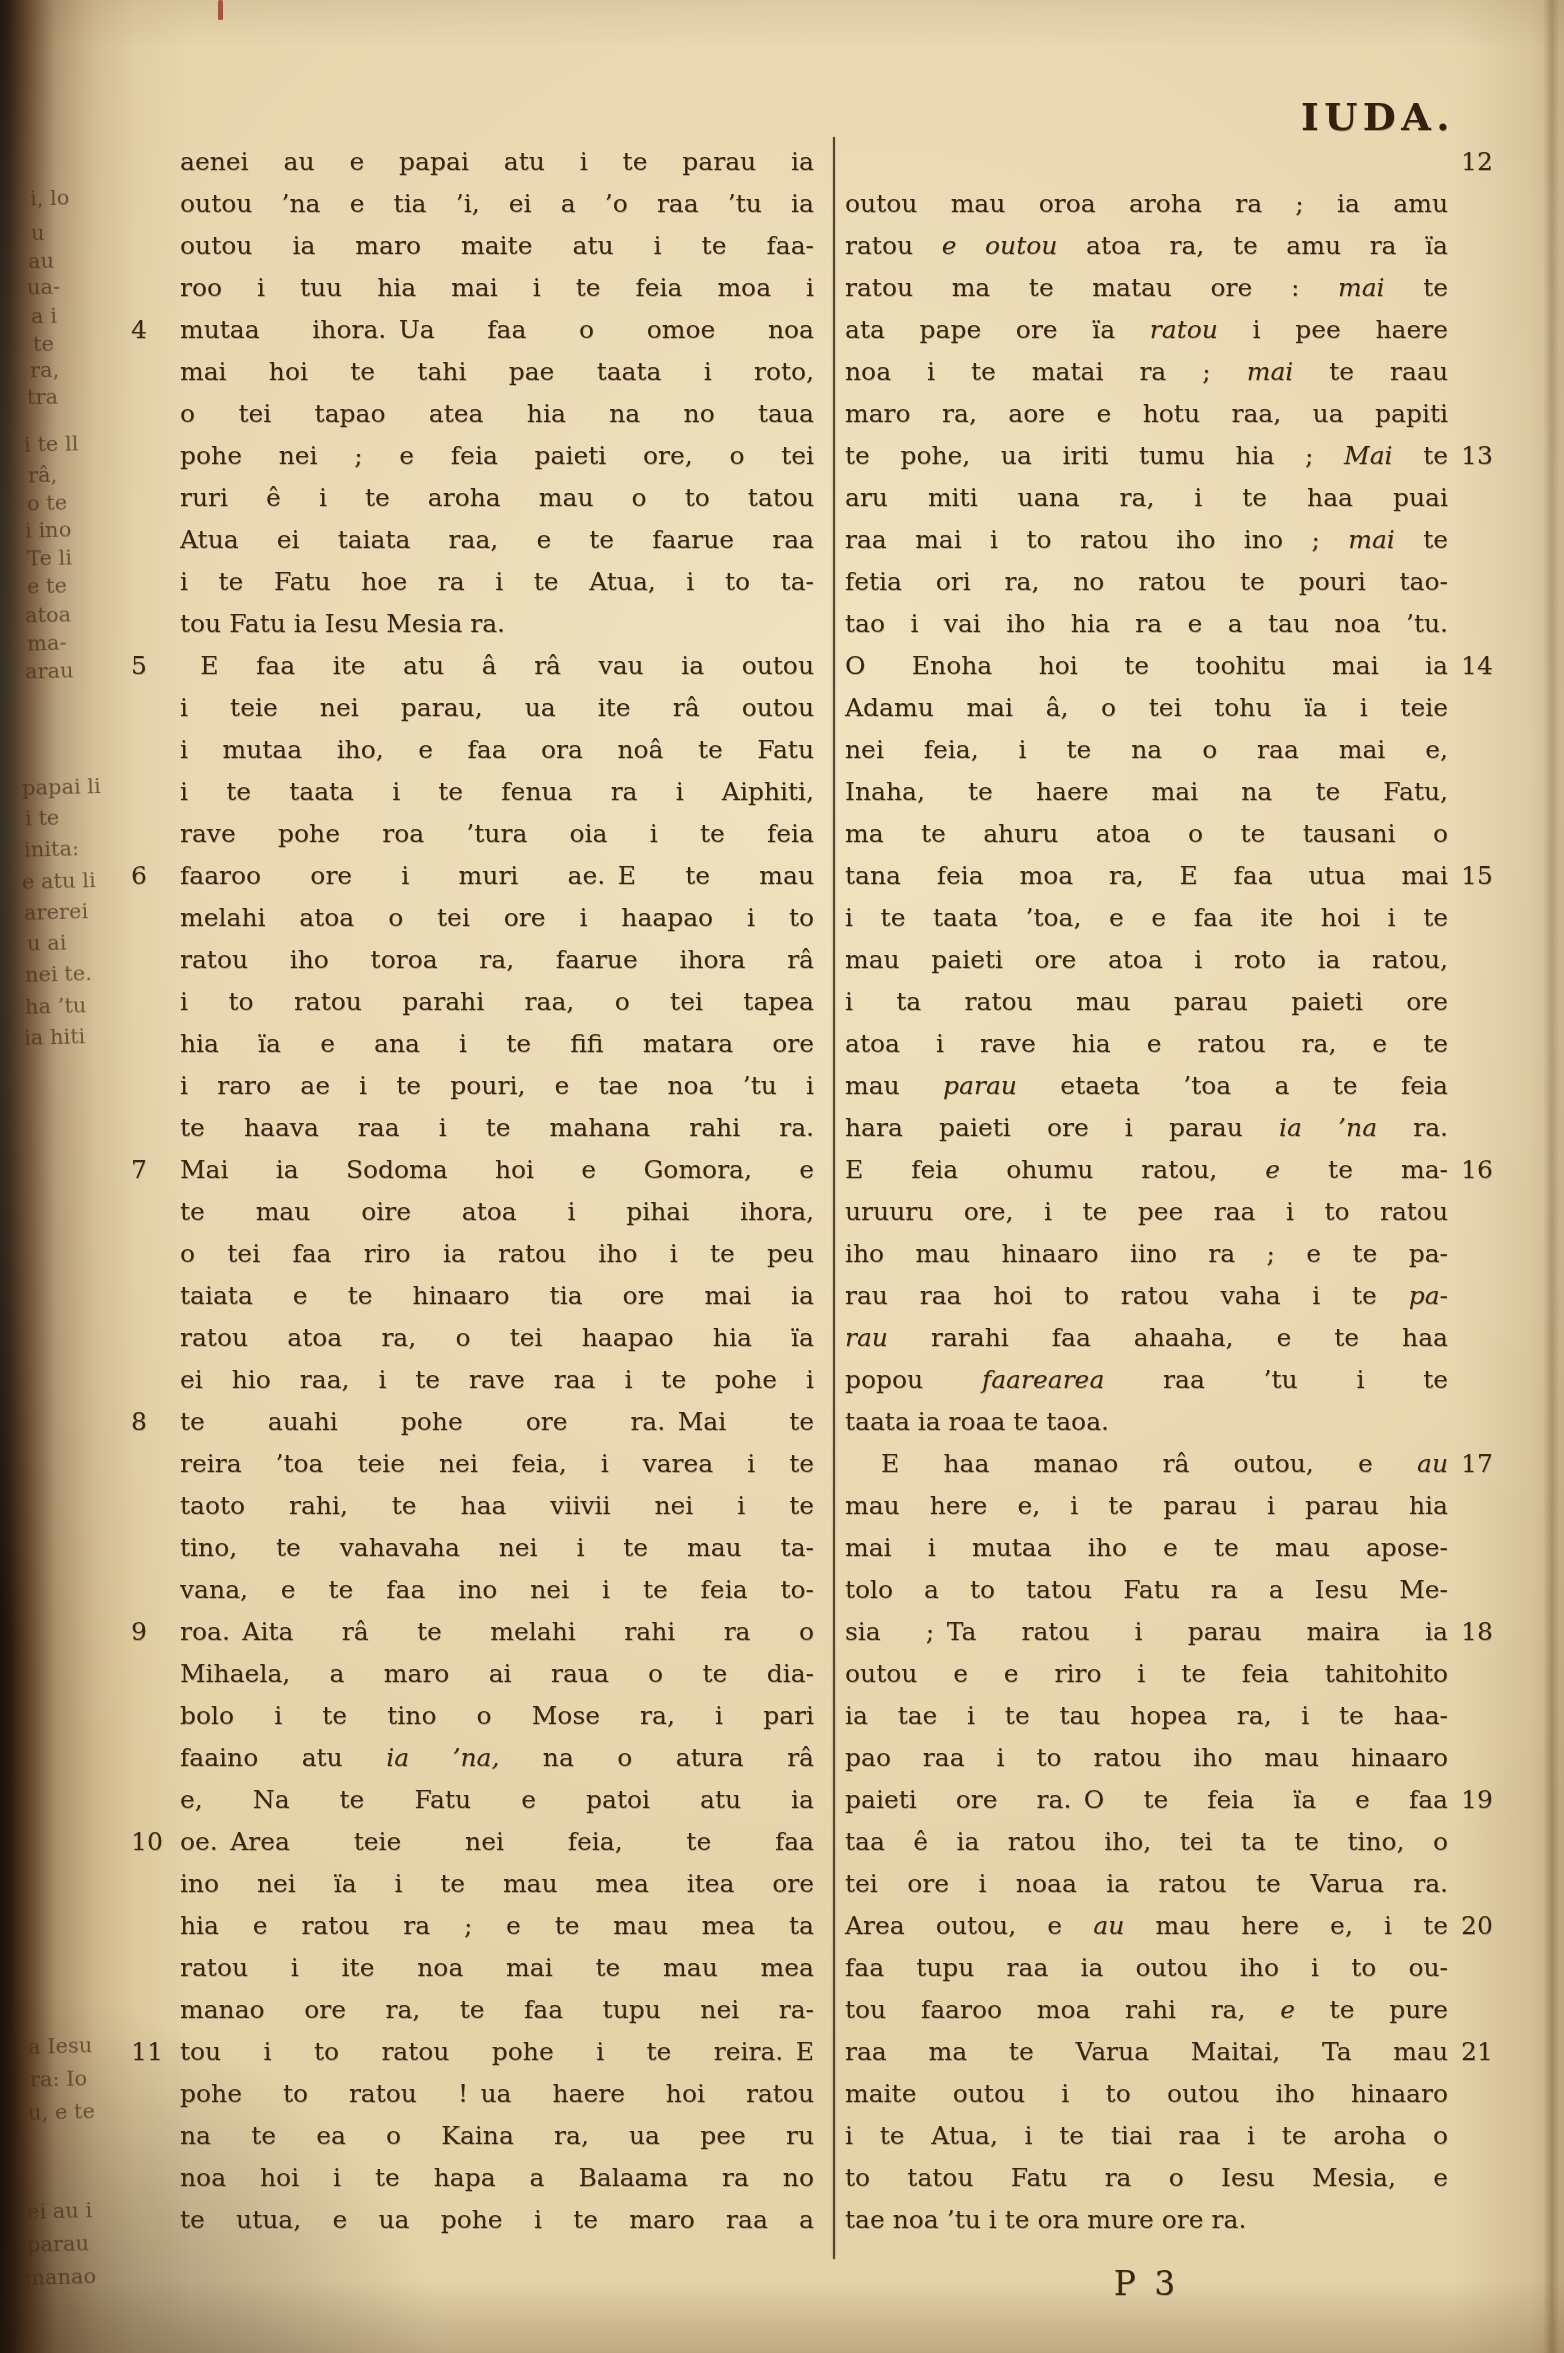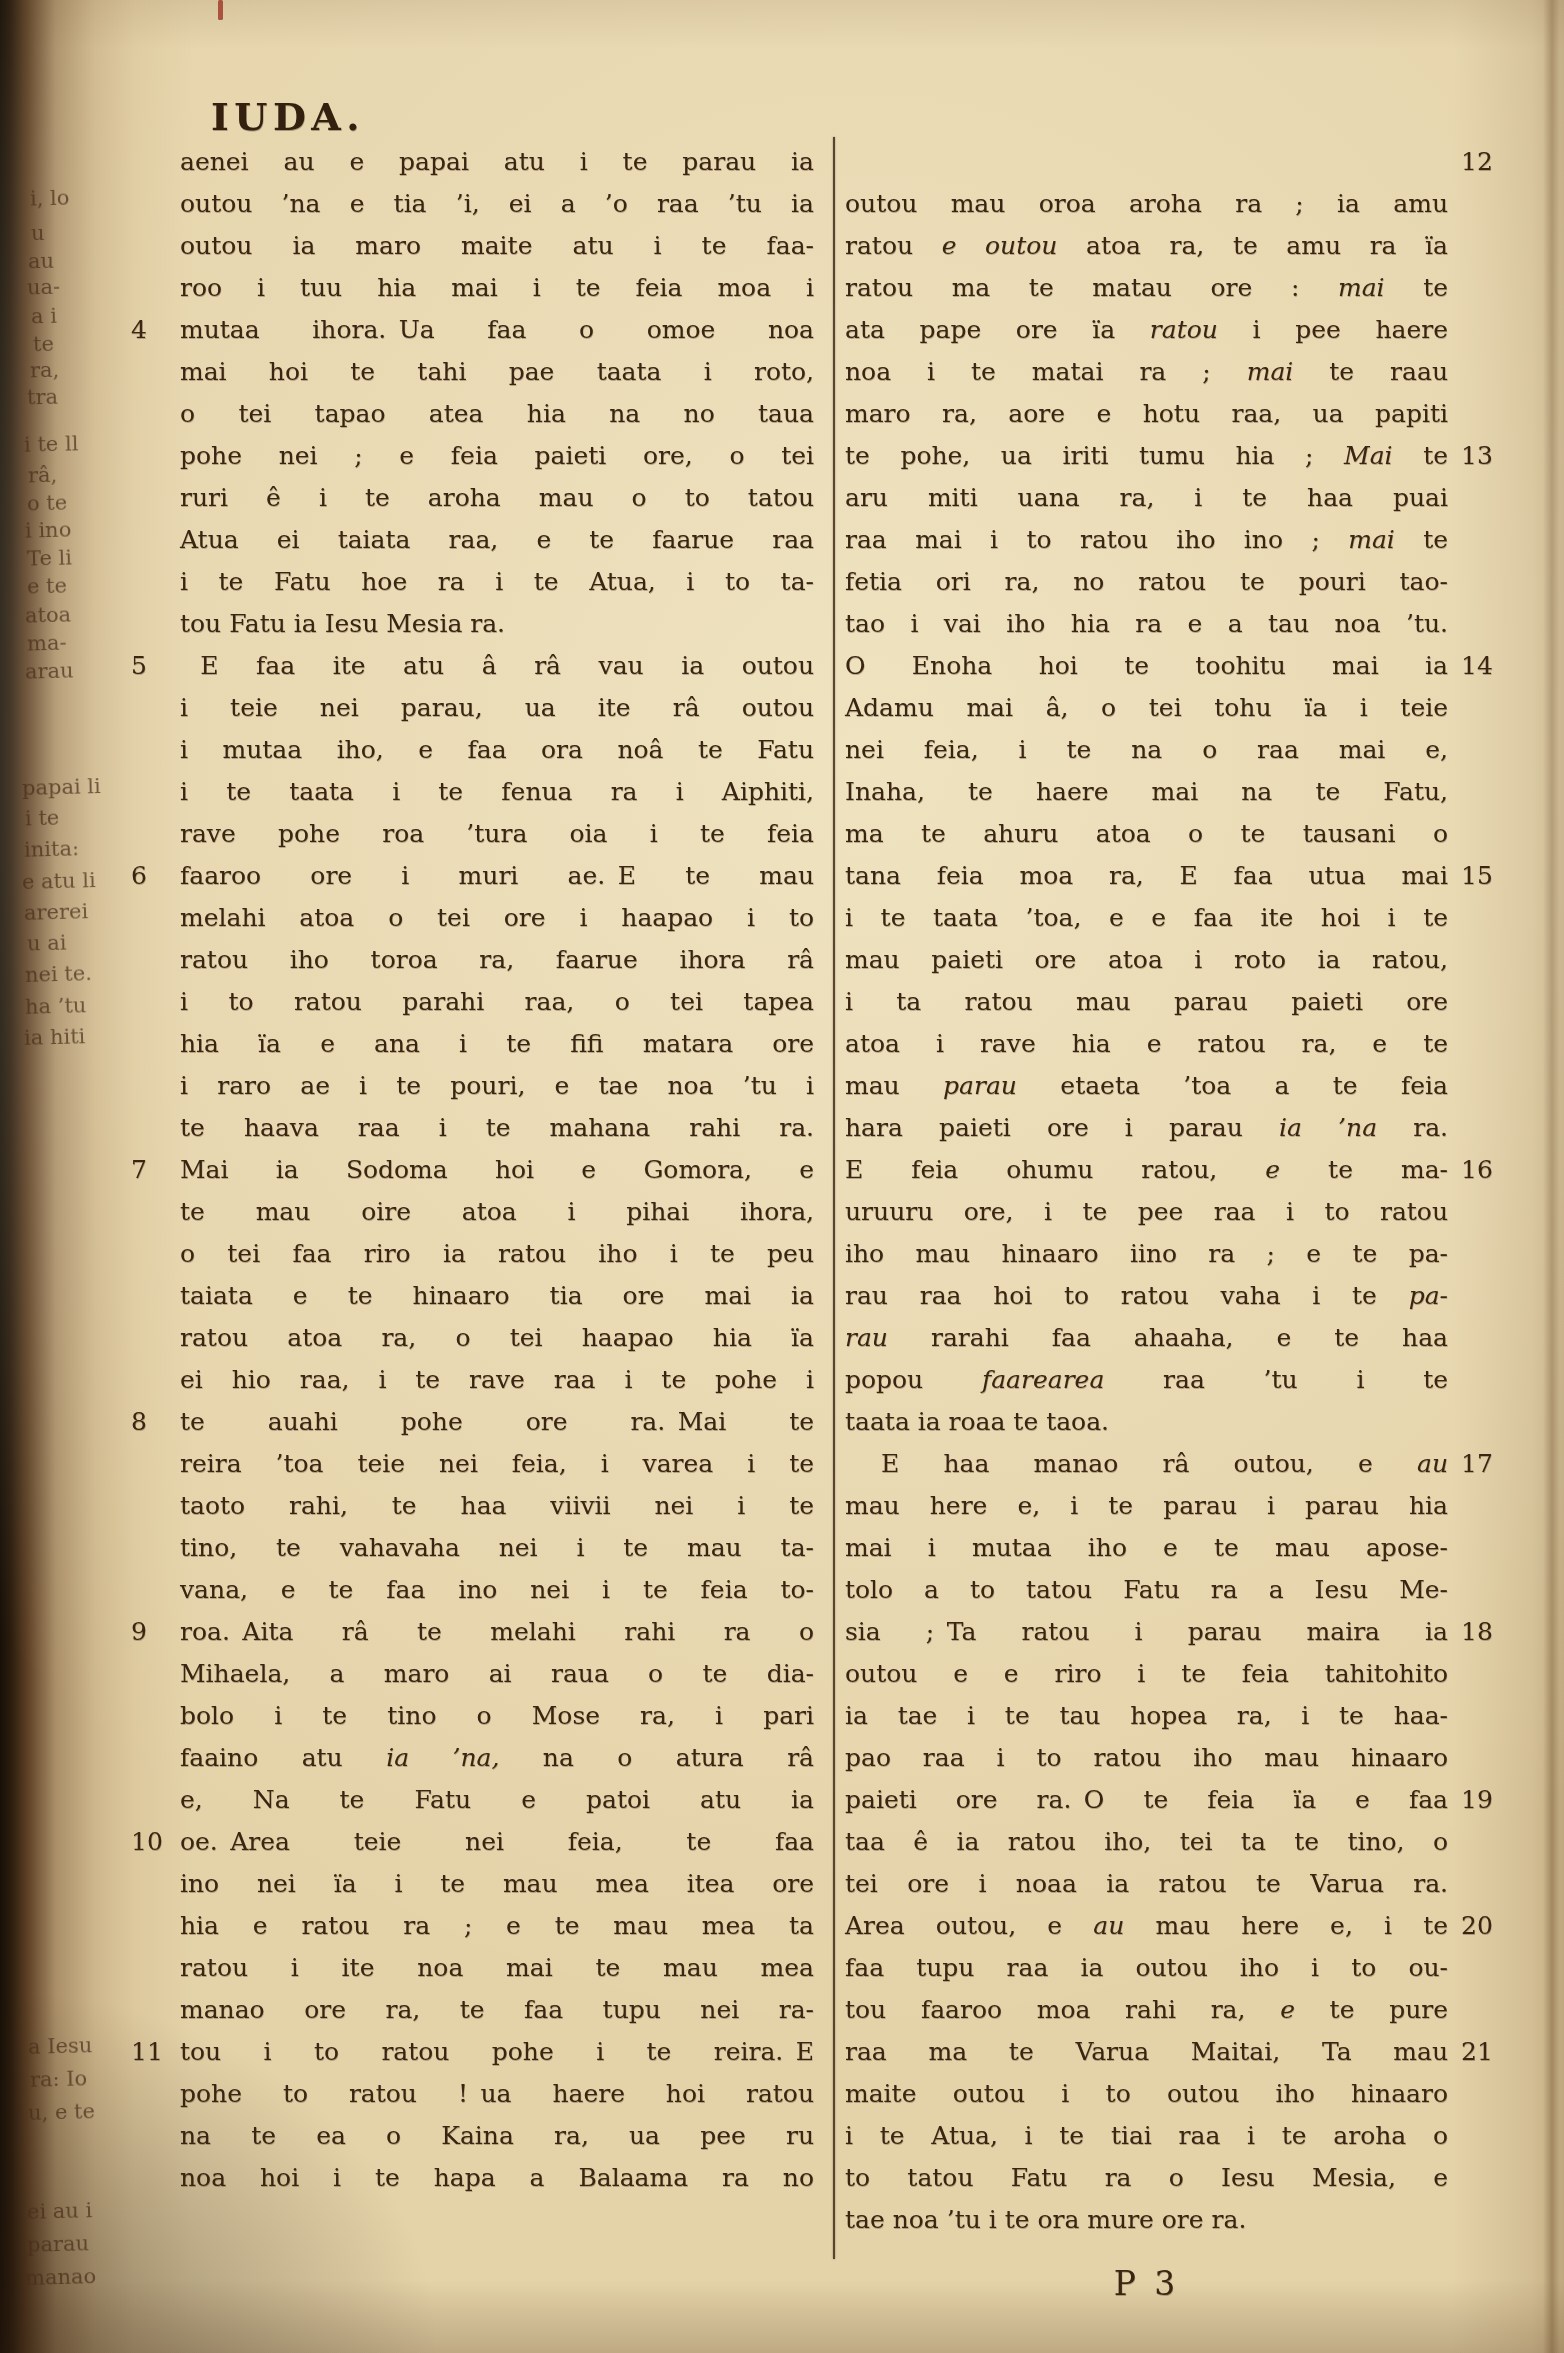--- a/index.html
+++ b/index.html
@@ -12,21 +12,21 @@
       radial-gradient(120% 90% at 55% 32%, rgba(250,243,216,.50), rgba(0,0,0,0) 62%),
       linear-gradient(90deg, #171007 0px, #2b1c0e 11px, #5c3f24 27px, rgba(122,88,52,.55) 56px, rgba(160,124,80,.32) 95px, rgba(190,158,108,.18) 135px, rgba(0,0,0,0) 192px),
       linear-gradient(270deg, rgba(128,98,58,.38) 0px, rgba(150,120,78,.22) 33px, rgba(0,0,0,0) 113px),
       linear-gradient(0deg, rgba(90,62,34,.28) 0px, rgba(0,0,0,0) 74px),
       linear-gradient(180deg, rgba(120,90,55,.16) 0px, rgba(0,0,0,0) 49px),
       linear-gradient(90deg, rgba(0,0,0,0) 1543px, rgba(110,80,45,.45) 1552px, rgba(0,0,0,0) 1560px),
       #e4d2a8;
   }
   .title{
     position:absolute; top:69px; left:211px; width:1244px;
-    text-align:left; font-size:38px; letter-spacing:5.5px; color:#33200f;
+    text-align:right; font-size:38px; letter-spacing:5.5px; color:#33200f;
     text-shadow:0.5px 0.7px 0.6px rgba(51,32,15,.35);
   }
   .col{
     position:absolute; top:141px; font-size:25px; line-height:42px;
     text-shadow:0.5px 0.6px 0.5px rgba(58,37,18,.30);
   }
   .col-left{left:180px; width:634px;}
   .col-right{left:845px; width:603px;}
   .line{position:relative; text-align:justify; text-align-last:justify; height:42px; }
   .line.nj{text-align-last:left;}
@@ -136,20 +136,21 @@
       <div class="line"><span>e, Na te Fatu e patoi atu ia</span></div>
       <div class="line"><span>oe. Area teie nei feia, te faa</span><span class="vn">10</span></div>
       <div class="line"><span>ino nei ïa i te mau mea itea ore</span></div>
       <div class="line"><span>hia e ratou ra ; e te mau mea ta</span></div>
       <div class="line"><span>ratou i ite noa mai te mau mea</span></div>
       <div class="line"><span>manao ore ra, te faa tupu nei ra-</span></div>
       <div class="line"><span>tou i to ratou pohe i te reira. E</span><span class="vn">11</span></div>
       <div class="line"><span>pohe to ratou ! ua haere hoi ratou</span></div>
       <div class="line"><span>na te ea o Kaina ra, ua pee ru</span></div>
       <div class="line"><span>noa hoi i te hapa a Balaama ra no</span></div>
+      <div class="line"><span>te utua, e ua pohe i te maro raa a</span></div>
     </div>
   <div class="col col-right">
       <div class="line"><span class="vn">12</span></div>
       <div class="line"><span>outou mau oroa aroha ra ; ia amu</span></div>
       <div class="line"><span>ratou </span><span class="it">e outou</span><span> atoa ra, te amu ra ïa</span></div>
       <div class="line"><span>ratou ma te matau ore : </span><span class="it">mai</span><span> te</span></div>
       <div class="line"><span>ata pape ore ïa </span><span class="it">ratou</span><span> i pee haere</span></div>
       <div class="line"><span>noa i te matai ra ; </span><span class="it">mai</span><span> te raau</span></div>
       <div class="line"><span>maro ra, aore e hotu raa, ua papiti</span></div>
       <div class="line"><span>te pohe, ua iriti tumu hia ; </span><span class="it">Mai</span><span> te</span><span class="vn">13</span></div>

